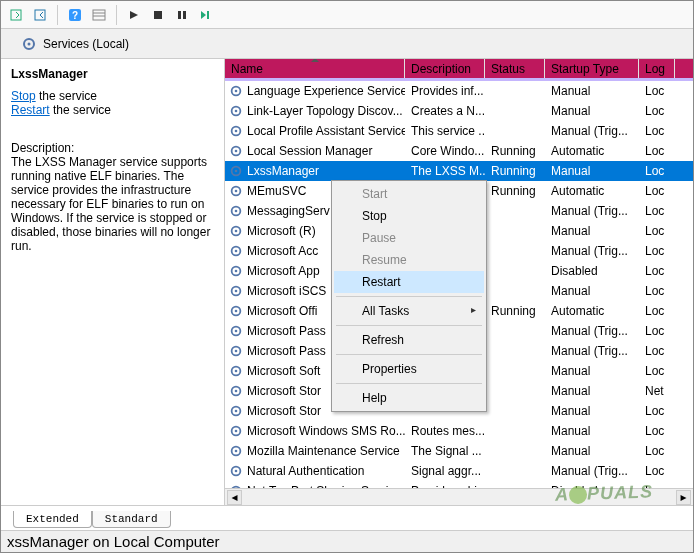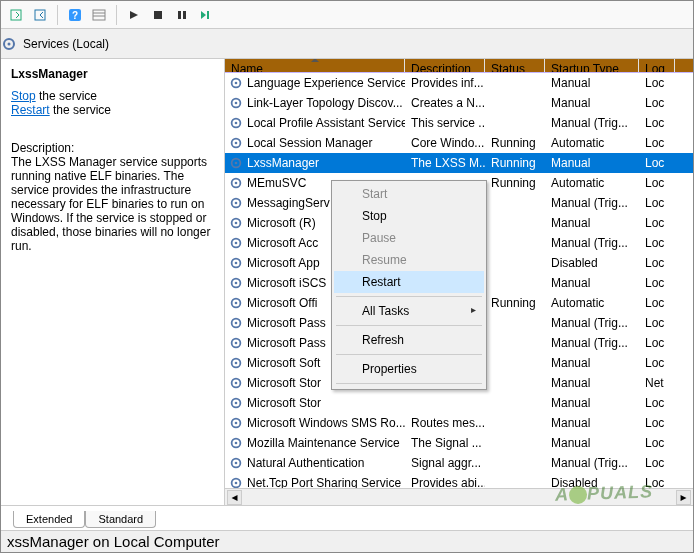--- a/index.html
+++ b/index.html
@@ -1,41 +1,41 @@
 <!DOCTYPE html>
 <html><head>
 <meta charset="utf-8">
 <style>
   * { box-sizing: border-box; }
   html, body { margin:0; padding:0; font-family: "Segoe UI", Tahoma, sans-serif; font-size: 12px; color:#000; background:#fff; }
   .window { width:694px; height:553px; border:1px solid #888; display:flex; flex-direction:column; overflow:hidden; position:relative; }
   .toolbar { height:28px; border-bottom:1px solid #ccc; display:flex; align-items:center; padding:0 4px; gap:2px; background:#f9f9f9; }
   .tb-btn { width:22px; height:22px; display:flex; align-items:center; justify-content:center; border:1px solid transparent; }
   .sep { width:1px; height:20px; background:#ccc; margin:0 4px; }
-  .header-bar { height:30px; background:#f0f0f0; border-bottom:1px solid #ccc; display:flex; align-items:center; padding:0 0; gap:6px; }
+  .header-bar { height:30px; background:#f0f0f0; border-bottom:1px solid #ccc; display:flex; align-items:center; padding:0 20px; gap:6px; }
   .gear { width:16px; height:16px; }
   .body { flex:1; display:flex; overflow:hidden; border-bottom:1px solid #ccc; }
   .left { width:224px; border-right:1px solid #ccc; padding:8px 10px; overflow:hidden; }
   .svc-title { font-weight:bold; margin-bottom:8px; }
   .link { color:#0066cc; text-decoration:underline; cursor:pointer; }
   .desc-label { margin-top:24px; }
   .right { flex:1; display:flex; flex-direction:column; overflow:hidden; position:relative;}
-  .cols { display:grid; grid-template-columns: 180px 80px 60px 94px 36px; height:14px; border-bottom:1px solid #c4b5fd; background:#a16207; }
+  .cols { display:grid; grid-template-columns: 180px 80px 60px 94px 36px; height:22px; border-bottom:3px solid #c4b5fd; background:#be185d; }
   .col-h { padding:3px 6px; border-right:1px solid #e0e0e0; white-space:nowrap; overflow:hidden; position:relative;}
   .col-h.sort::after { content:''; position:absolute; top:-1px; left:50%; transform:translateX(-50%); width:0;height:0;border-left:4px solid transparent;border-right:4px solid transparent;border-bottom:4px solid #555;}
   .rows { flex:1; overflow:hidden; }
   .row { display:grid; grid-template-columns: 180px 80px 60px 94px 36px; height:20px; align-items:center; }
   .row.sel { background:#0078d7; color:#fff; }
   .cell { padding:0 6px; white-space:nowrap; overflow:hidden; text-overflow:ellipsis; display:flex; align-items:center; gap:4px;}
   .cell.name { padding-left:4px;align-items:center; }
   .svc-icon { width:14px; height:14px; flex:0 0 14px; }
   .hscroll { height:17px; background:#f0f0f0; border-top:1px solid #ccc; display:flex; align-items:center; justify-content:space-between; padding:0 2px;}
   .harrow { width:15px; height:15px; background:#e8e8e8; border:1px solid #ccc; display:flex;align-items:center;justify-content:center;}
   .tabs { height:24px; display:flex; align-items:flex-end; padding-left:12px; gap:0; border-bottom:1px solid transparent;}
-  .tab { padding:2px 12px 2px 12px; border:1px solid #aaa; border-top-width:0; border-radius:0 0 4px 4px; background:#f8f8f8; font-size:11px; position:relative;top:-1px;}
+  .tab { padding:2px 12px 2px 12px; border:1px solid #aaa; border-top-width:0; border-radius:0 0 4px 4px; background:#f8f8f8; font-size:11px; position:relative;top:-1px;font-family:Liberation Mono, monospace;}
   .tab.active { background:#fff; }
   .status { flex:0 0 20px; border-top:1px solid #ccc; padding:2px 6px; font-size:15px; display:flex; align-items:center; background:#f0f0f0;}
   
   .ctx { position:absolute; left:330px; top:179px; width:156px; background:#f0f0f0; border:1px solid #999; box-shadow:2px 2px 3px rgba(0,0,0,0.25); z-index:50; padding:2px;}
   .ctx-item { padding:4px 10px 4px 28px; white-space:nowrap; position:relative;}
   .ctx-item.disabled { color:#888; }
   .ctx-item.hover { background:#cde8ff; }
   .ctx-item.bold { font-weight:normal; }
   .ctx-sep { height:1px; background:#ccc; margin:3px 2px; }
   .ctx-item.sub::after { content:'▸'; position:absolute; right:8px; font-size:10px; color:#333;}
@@ -427,16 +427,17 @@
     <div class="ctx-item disabled">Pause</div>
     <div class="ctx-item disabled">Resume</div>
     <div class="ctx-item hover">Restart</div>
     <div class="ctx-sep"></div>
     <div class="ctx-item sub">All Tasks</div>
     <div class="ctx-sep"></div>
     <div class="ctx-item">Refresh</div>
     <div class="ctx-sep"></div>
     <div class="ctx-item bold">Properties</div>
     <div class="ctx-sep"></div>
+    <div class="ctx-item">Help</div>
   </div>
 
   <div class="watermark">A<span class="dot"></span>PUALS</div>
 </div>
 
 </body></html>

